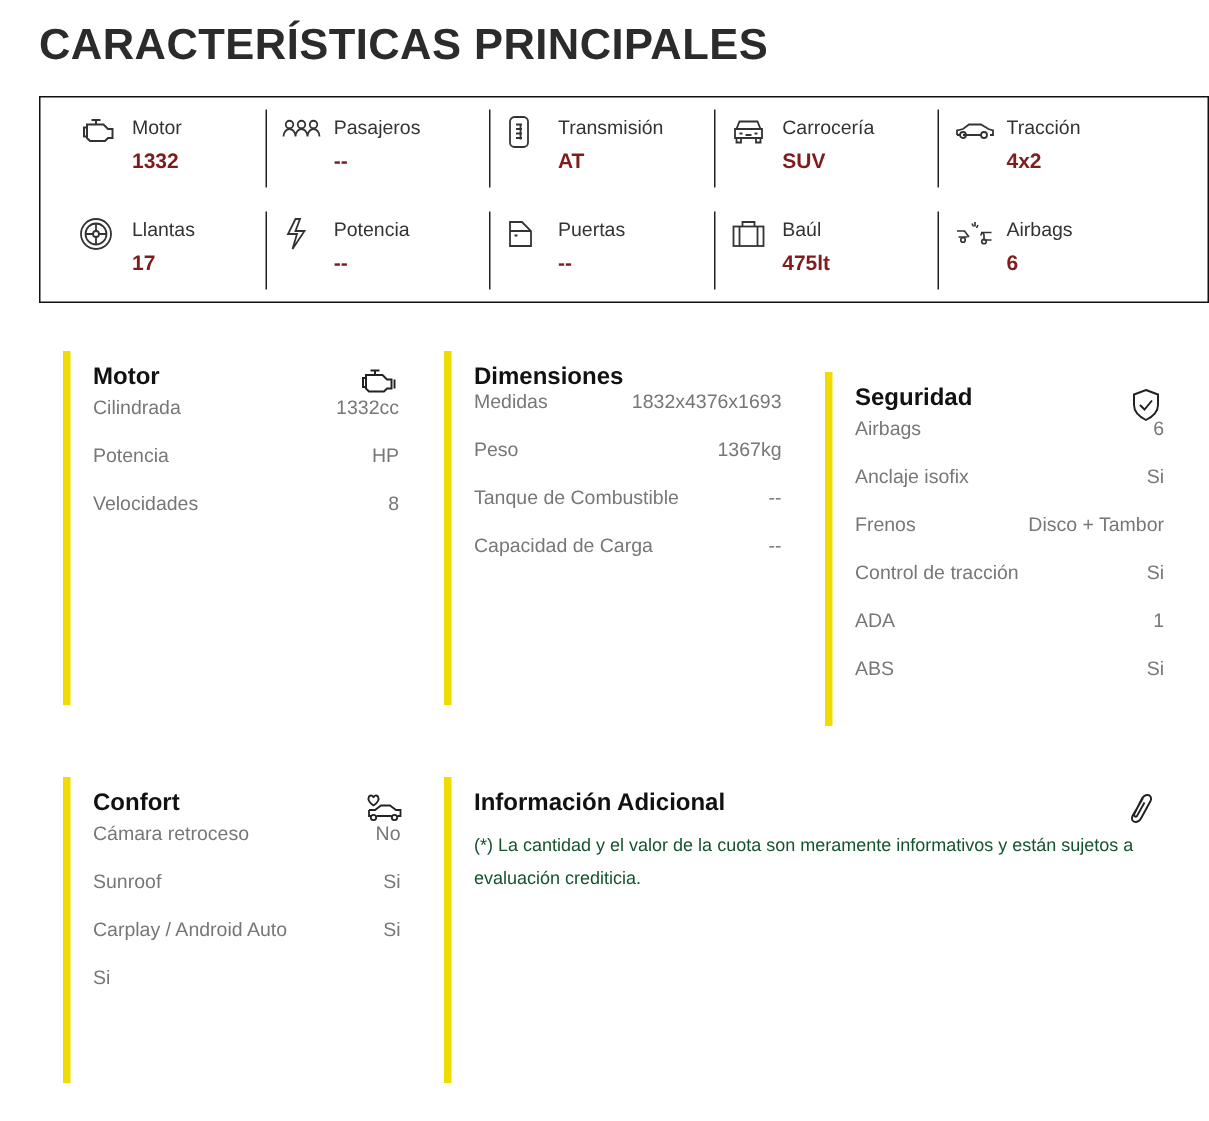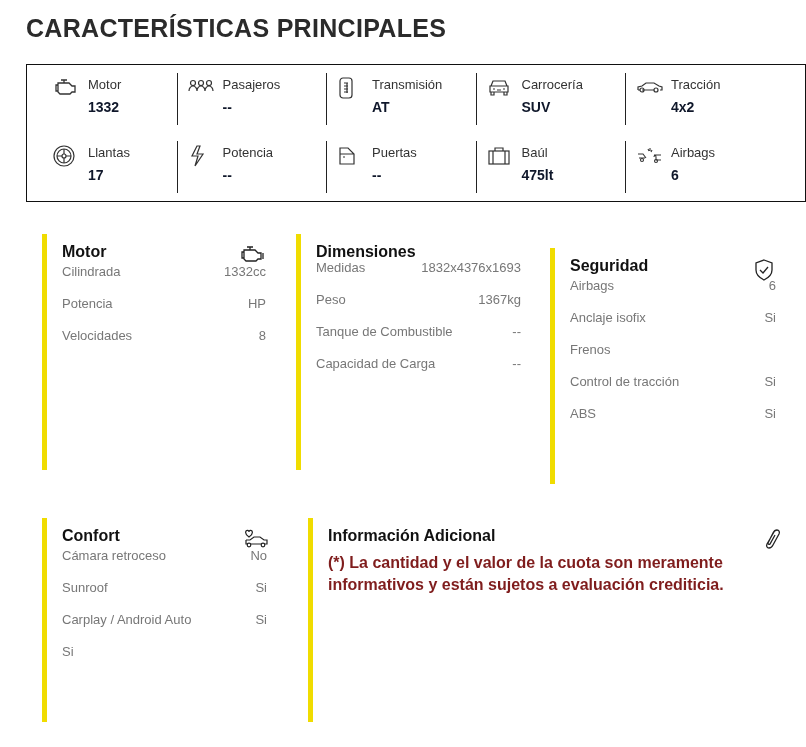--- a/index.html
+++ b/index.html
@@ -1,36 +1,36 @@
 <!DOCTYPE html>
 <html><head>
 <meta charset="utf-8">
 <style>
   * { box-sizing: border-box; margin: 0; padding: 0; }
   body { width: 806px; height: 747px; background: #fff; font-family: "Liberation Sans", sans-serif; color: #222; position: relative; overflow: hidden; }
-  .title { position: absolute; left: 26px; top: 14px; font-size: 25px; font-weight: bold; color: #2b2b2b; letter-spacing: 0.3px; }
+  .title { position: absolute; left: 26px; top: 14px; font-size: 29px; font-weight: bold; color: #2b2b2b; letter-spacing: 0.3px; }
   .summary { position: absolute; left: 26px; top: 64px; width: 780px; height: 138px; border: 1px solid #111; }
   .srow { position: absolute; left: 0; width: 100%; height: 52px; display: flex; }
   .srow.r1 { top: 8px; }
   .srow.r2 { top: 76px; align-items: center; }
   .scell { width: 149.5px; height: 52px; position: relative; }
   .scell .sep { position: absolute; left: 0; top: 0; width: 1px; height: 52px; background: #222; }
   .scell .sicon { position: absolute; left: 26px; top: 4px; width: 26px; height: 22px; }
   .scell .slabel { position: absolute; left: 61px; top: 4px; font-size: 13px; color: #333; }
-  .scell .svalue { position: absolute; left: 61px; top: 26px; font-size: 14px; font-weight: bold; color: #0f172a; }
+  .scell .svalue { position: absolute; left: 61px; top: 26px; font-size: 14px; font-weight: bold; color: #7f1d1d; }
   .scell.first .sicon { left: 26px; }
   .scell.first .slabel, .scell.first .svalue { left: 61px; }
   .scell.inner .sicon { left: 11px; }
   .scell.inner .slabel, .scell.inner .svalue { left: 46px; }
   .card { position: absolute; border-left: 5px solid #f0dc00; padding-left: 15px; }
   .card .ctitle { font-size: 16px; font-weight: bold; color: #111; height: 24px; line-height: 24px; }
   .card .cicon { position: absolute; top: 10px; width: 28px; height: 24px; }
   .card .row { display: flex; justify-content: space-between; font-size: 13px; color: #777; height: 32px; line-height: 16px; }
   .card .row .v { }
-  .info-text { font-size: 16px; color: #7f1d1d; line-height: 22px; width: 445px; margin-top: 4px; font-weight: bold; }
+  .info-text { font-size: 12px; color: #14532d; line-height: 22px; width: 445px; margin-top: 4px; }
   svg { display: block; }
 </style>
 </head>
 <body>
 
 <h1 class="title">CARACTERÍSTICAS PRINCIPALES</h1>
 
 <div class="summary">
   <div class="srow r1">
     <div class="scell first">
@@ -201,24 +201,29 @@
   <div class="row">
       <span>Airbags</span>
       <span class="v">6</span>
     </div>
   <div class="row">
       <span>Anclaje isofix</span>
       <span class="v">Si</span>
     </div>
   <div class="row">
       <span>Frenos</span>
+      <span class="v">Disco + Tambor</span>
     </div>
   <div class="row">
       <span>Control de tracción</span>
       <span class="v">Si</span>
+    </div>
+  <div class="row">
+      <span>ADA</span>
+      <span class="v">1</span>
     </div>
   <div class="row">
       <span>ABS</span>
       <span class="v">Si</span>
     </div>
 </div>
 
 <div class="card" style="left:42px; top:518px; width:225px; height:204px; padding-top:6px;">
   <div class="ctitle">Confort</div>
   <span class="cicon" style="left:196px; top:10px;">
@@ -238,21 +243,21 @@
     </div>
   <div class="row">
       <span>Carplay / Android Auto</span>
       <span class="v">Si</span>
     </div>
   <div class="row">
       <span class="v">Si</span>
     </div>
 </div>
 
-<div class="card" style="left:308px; top:518px; width:480px; height:204px; padding-top:6px;">
+<div class="card" style="left:296px; top:518px; width:480px; height:204px; padding-top:6px;">
   <div class="ctitle">Información Adicional</div>
   <span class="cicon" style="left:448px; top:10px;">
     <svg width="20" height="24" viewBox="0 0 20 24" fill="none" stroke="#222" stroke-width="1.3">
         <path d="M13 4l-7 12c-1 2 0 4 2 4s3-1 4-3l6-11c1-2 0-4-2-4s-3 1-4 3L7 15c-0 1 1 2 2 1l5-9"></path>
       </svg>
   </span>
   <p class="info-text">(*) La cantidad y el valor de la cuota son meramente informativos y están sujetos a evaluación crediticia.</p>
 </div>
 
 </body></html>

